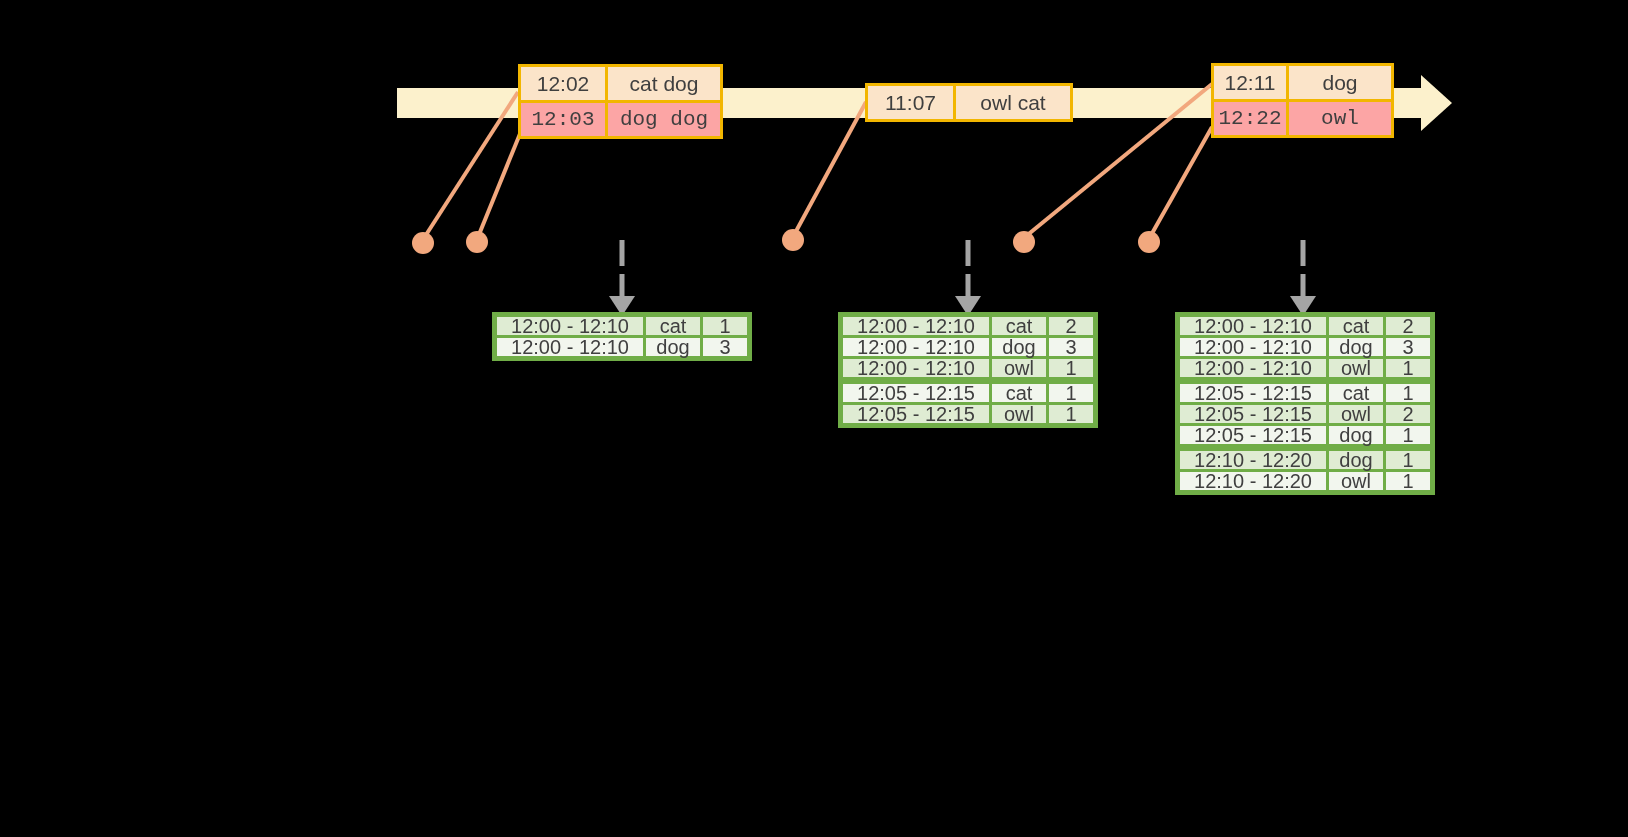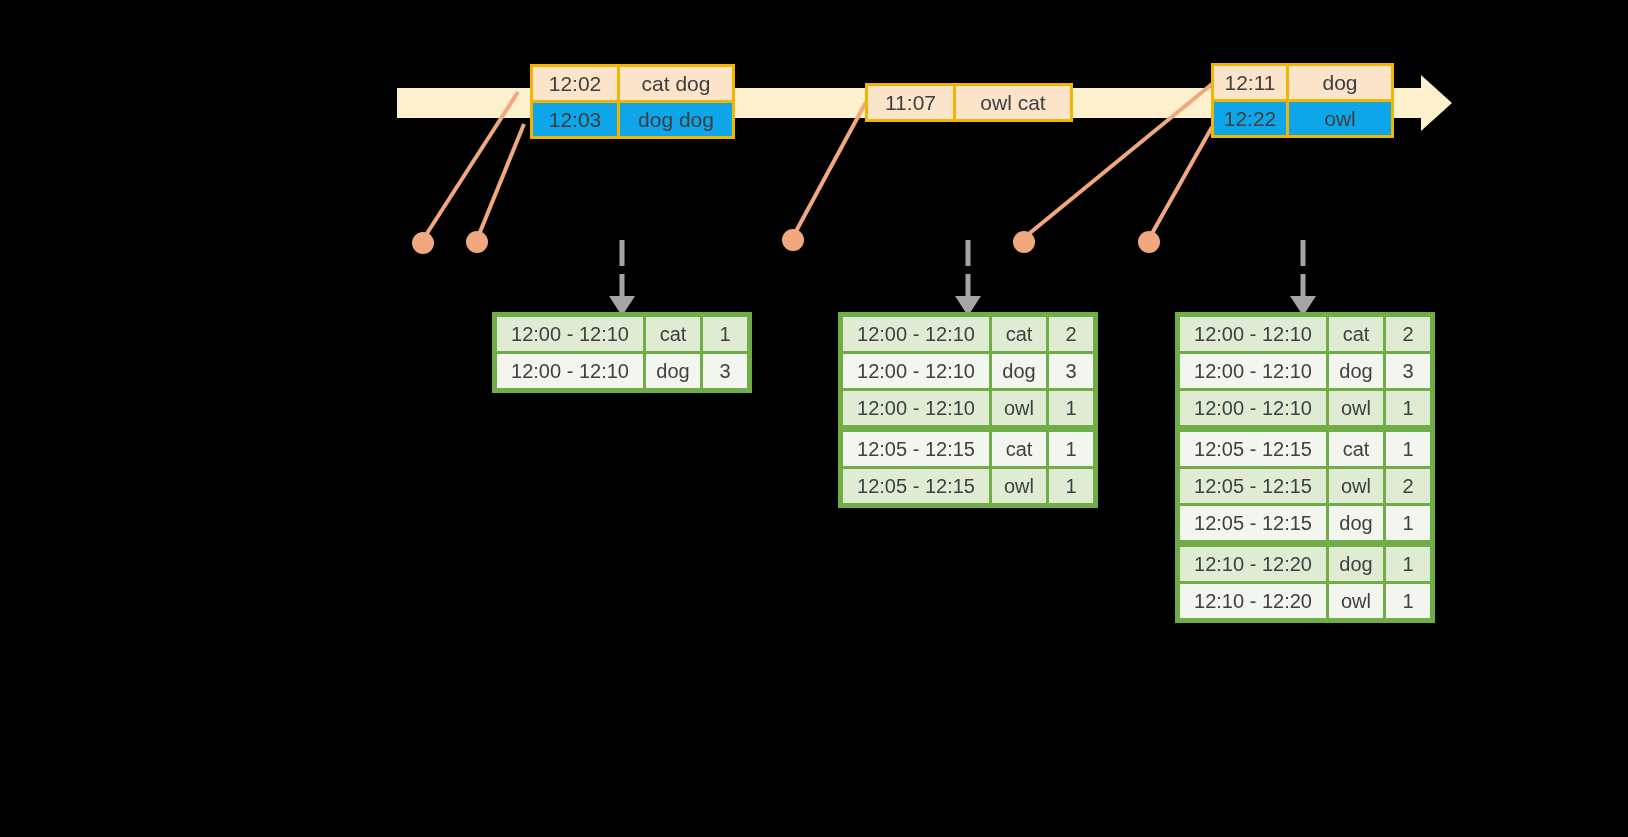--- a/index.html
+++ b/index.html
@@ -25,32 +25,32 @@
   .etable{
     position:absolute;z-index:3;background:#F2B600;padding:3px;
     display:grid;gap:3px;
   }
   .erow{display:grid;gap:3px;}
   .ecell{
     height:33px;display:flex;align-items:center;justify-content:center;
     font-size:21px;color:#3F3F3F;
   }
   .efill-a{background:#FBE4C9;}
-  .efill-b{background:#0ea5e9;}
+  .efill-b{background:#fca5a5;font-family:Liberation Mono, monospace;}
   
   .rtable{
     position:absolute;z-index:3;background:#70AD47;padding:5px;
   }
   .rrow{
     display:grid;grid-template-columns:146px 54px 44px;gap:3px;margin-top:3px;
   }
   .rrow:first-child{margin-top:0;}
   .rrow.group-start{margin-top:7px;}
   .rcell{
-    height:34px;display:flex;align-items:center;justify-content:center;
+    height:18px;display:flex;align-items:center;justify-content:center;
     font-size:20px;color:#404040;
   }
   .rrow.dark .rcell{background:#DFECD3;}
   .rrow.light .rcell{background:#F2F6EE;}
 </style>
 </head>
 <body>
 
 <div class="band"></div>
 <div class="band-arrowhead"></div>
@@ -75,21 +75,21 @@
     <line x1="968" y1="240" x2="968" y2="298"></line>
     <line x1="1303" y1="240" x2="1303" y2="298"></line>
   </g>
   <g fill="#A5A5A5">
     <polygon points="609,296 635,296 622,316"></polygon>
     <polygon points="955,296 981,296 968,316"></polygon>
     <polygon points="1290,296 1316,296 1303,316"></polygon>
   </g>
 </svg>
 
-<div class="etable" style="left:530px;top:64px;">
+<div class="etable" style="left:518px;top:64px;">
   <div class="erow" style="grid-template-columns:84px 112px;">
     <div class="ecell efill-a">12:02</div>
     <div class="ecell efill-a">cat dog</div>
   </div>
   <div class="erow" style="grid-template-columns:84px 112px;">
     <div class="ecell efill-b">12:03</div>
     <div class="ecell efill-b">dog dog</div>
   </div>
 </div>
 

